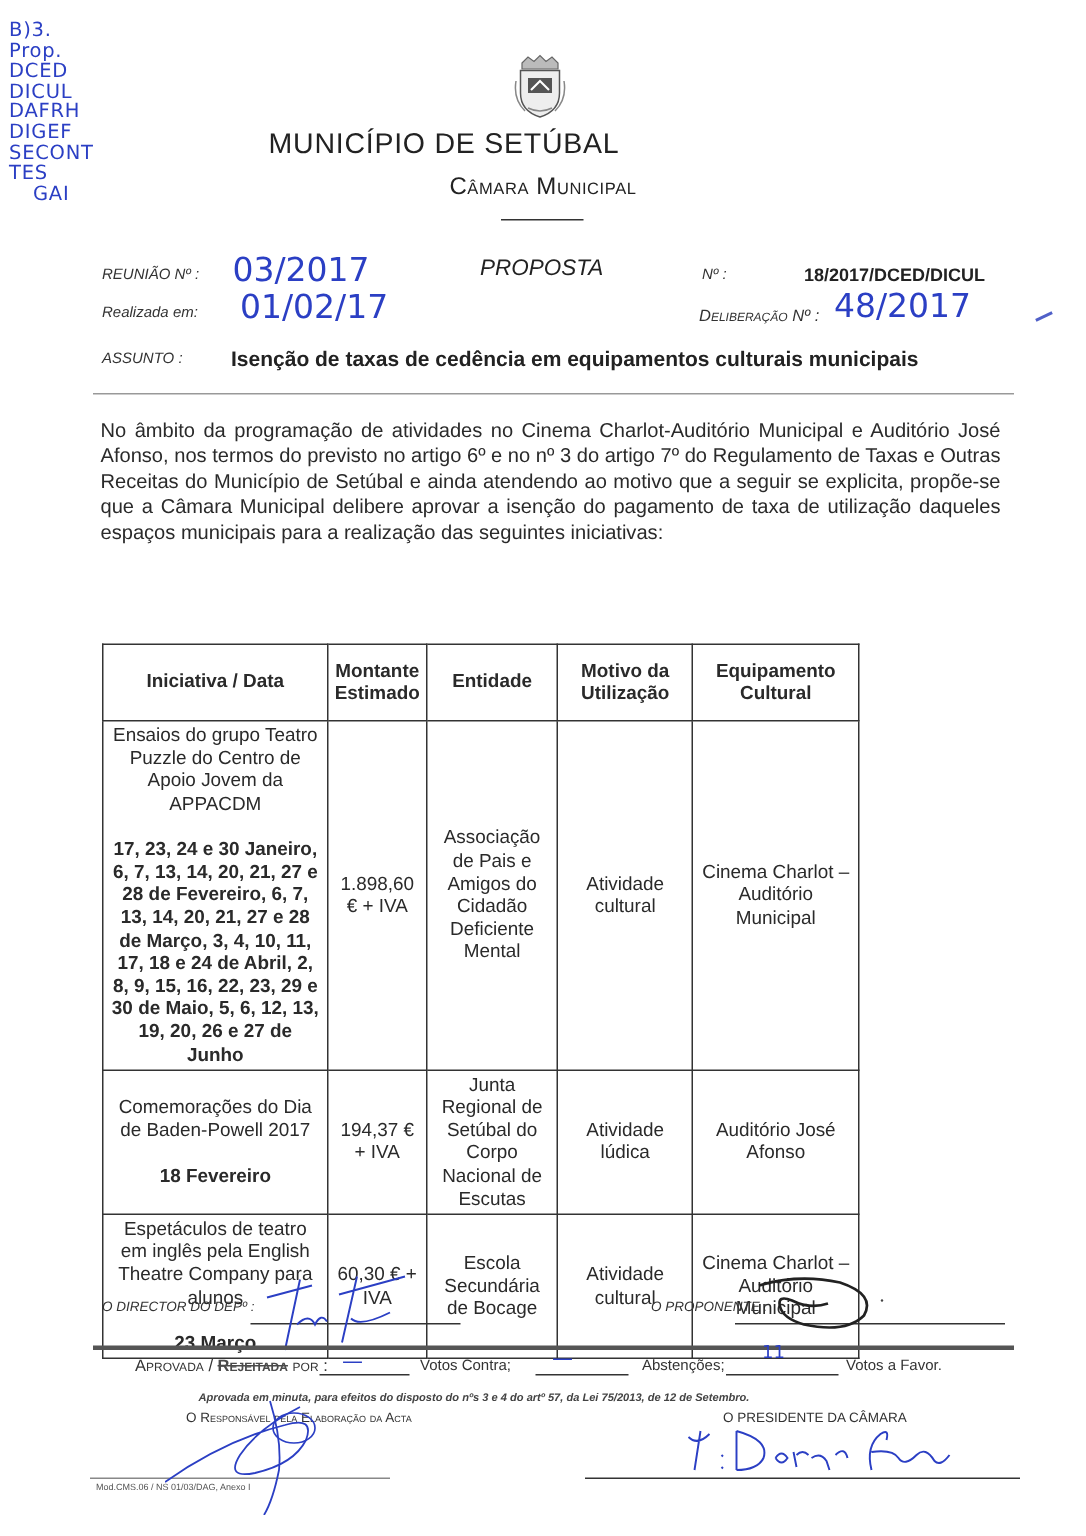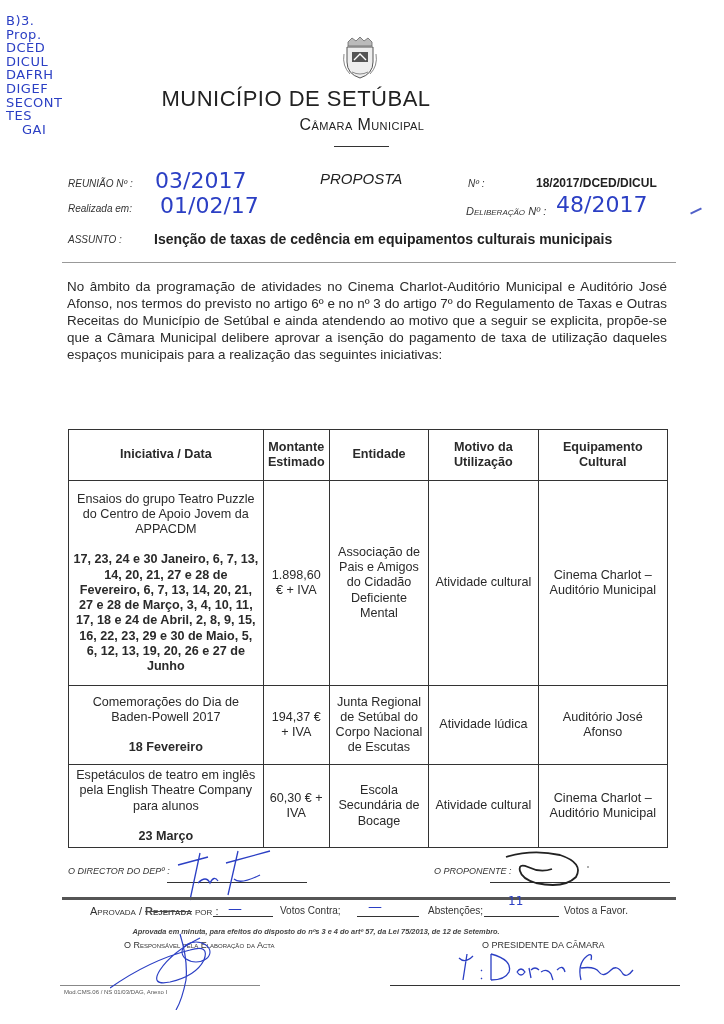--- a/index.html
+++ b/index.html
@@ -9,21 +9,21 @@
   .hand { font-family: "DejaVu Sans", sans-serif; color: #2b3fc4; font-weight: normal; }
 
   
   #margin-notes { left: 6px; top: 14px; width: 70px; font-size: 13px; line-height: 13.6px; letter-spacing: 0.5px; }
   #margin-notes div { white-space: nowrap; }
   #margin-notes div:nth-child(9), #margin-notes div:nth-child(10) { padding-left: 16px; }
 
   
   #crest { left: 342px; top: 36px; width: 36px; height: 44px; }
 
-  #org-name { left: 0; width: 592px; top: 86px; text-align: center; font-size: 22px; letter-spacing: 0.5px; color: #222; }
+  #org-name { left: 0; width: 592px; top: 86px; text-align: center; font-size: 19px; letter-spacing: 0.5px; color: #222; }
   #org-sub { left: 0; width: 724px; top: 116px; text-align: center; font-size: 14px; letter-spacing: 0.4px; color: #222; font-variant: small-caps; font-size: 16px; }
   #org-rule { left: 334px; top: 146px; width: 55px; height: 1px; background: #333; }
 
   .lbl { font-size: 10px; font-style: italic; color: #333; }
   .lbl-sc { font-variant: small-caps; font-size: 11px; }
 
   #proposta { left: 320px; top: 170px; font-size: 15px; font-style: italic; color: #222; }
   #reuniao-label { left: 68px; top: 178px; font-style: italic; }
   #reuniao-val { left: 155px; top: 168px; font-size: 22px; }
   #realizada-label { left: 68px; top: 203px; }
@@ -33,21 +33,21 @@
   #delib-label { left: 466px; top: 205px; }
   #delib-val { left: 556px; top: 192px; font-size: 22px; }
   #mark-tick { left: 690px; top: 210px; width: 12px; height: 2px; background: #5060c8; transform: rotate(-25deg); }
   #assunto-label { left: 68px; top: 234px; }
   #assunto-val { left: 154px; top: 231px; font-size: 14px; font-weight: bold; color: #222; }
   #head-rule { left: 62px; top: 262px; width: 614px; height: 1px; background: #999; }
 
   #body-para { left: 67px; top: 278px; width: 600px; font-size: 13.4px; line-height: 17px; text-align: justify; color: #2a2a2a; }
 
   
-  #tbl { left: 68px; top: 429px; width: 600px; border-collapse: collapse; font-size: 12.6px; color: #2a2a2a; padding-left: 20px; }
+  #tbl { left: 68px; top: 429px; width: 505px; border-collapse: collapse; font-size: 12.6px; color: #2a2a2a; padding-left: 20px; }
   #tbl td, #tbl th { border: 1.2px solid #333; text-align: center; vertical-align: middle; padding: 2px 4px; line-height: 15.2px; }
   #tbl th { font-weight: bold; height: 46px; }
   .c1 { width: 185px; } .c2 { width: 57px; } .c3 { width: 90px; } .c4 { width: 100px; } .c5 { width: 120px; }
   .ini-title { display: block; }
   .ini-dates { display: block; font-weight: bold; margin-top: 15px; }
   #row-1 td { height: 200px; }
   #row-2 td { height: 74px; margin-left: 40px; }
   #row-3 td { height: 78px; }
 
   

